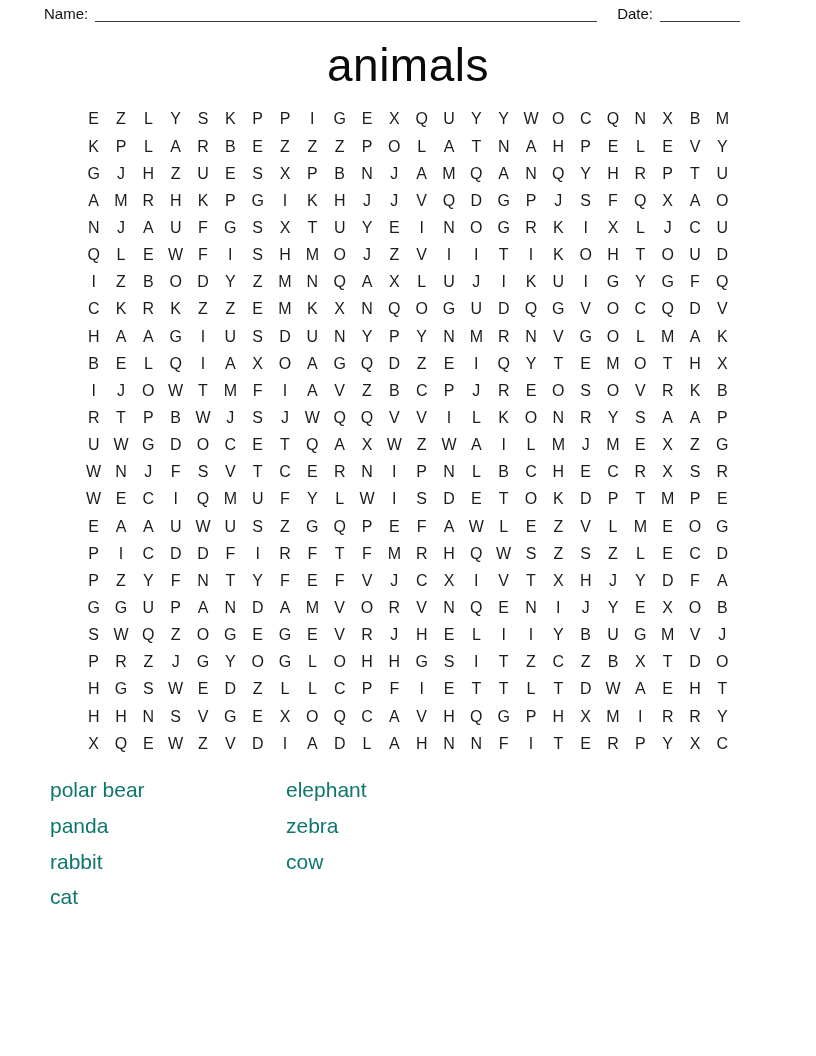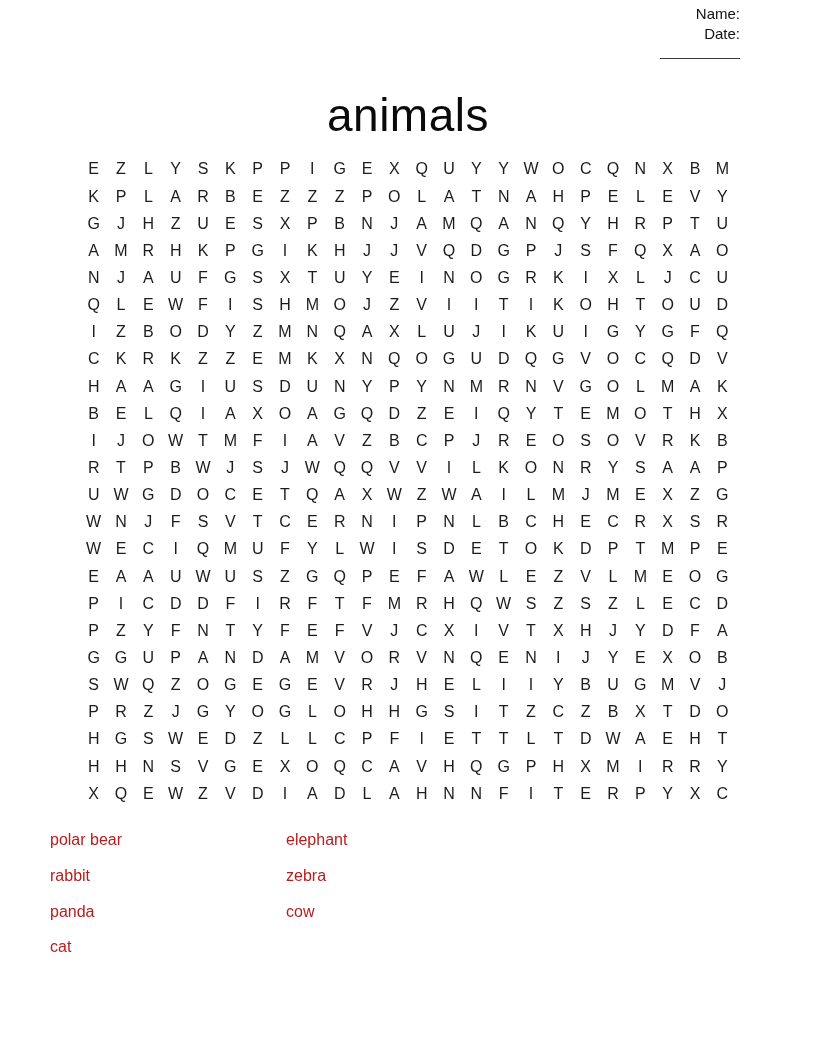--- a/index.html
+++ b/index.html
@@ -12,33 +12,32 @@
     font-family: "Liberation Sans", sans-serif;
     overflow: hidden;
   }
   
   .header {
     display: flex;
     align-items: flex-end;
     padding: 5px 76px 0 44px;
     font-size: 15px;
     color: #111111;
-    flex-direction: column;
   }
   .header .label { line-height: 18px; white-space: nowrap; }
   .line {
     display: inline-block;
     border-bottom: 1.5px solid #3a3a3a;
     height: 15px;
   }
   .name-line { flex: 1; margin: 0 20px 1px 7px; }
   .date-line { width: 80px; margin: 0 0 1px 7px; }
   
   .title {
-    margin: 29px 0 0 0;
+    margin: 16px 0 0 0;
     text-align: center;
     font-size: 46px;
     font-weight: 500;
     letter-spacing: 0.5px;
     color: #0a0a0a;
     line-height: 1.15;
   }
   
   .grid {
     width: 656px;
@@ -58,23 +57,23 @@
   
   .words {
     display: flex;
     margin-top: 15px;
     padding-left: 50px;
   }
   .word-col { display: block; }
   .word-col:nth-child(1) { width: 236px; }
   .word-col:nth-child(2) { width: 239px; }
   .word {
-    font-size: 16px;
+    font-size: 21px;
     line-height: 35.7px;
-    color: #b91c1c;
+    color: #0f766e;
   }
 </style>
 </head>
 <body>
 
 <div class="page">
 
   <div class="header">
     <span class="label">Name:</span>
     <span class="line name-line"></span>
@@ -659,22 +658,22 @@
       <div class="grid-cell">R</div>
       <div class="grid-cell">P</div>
       <div class="grid-cell">Y</div>
       <div class="grid-cell">X</div>
       <div class="grid-cell">C</div>
     </div>
 
   <div class="words">
       <div class="word-col">
         <div class="word">polar bear</div>
+        <div class="word">panda</div>
         <div class="word">rabbit</div>
-        <div class="word">panda</div>
         <div class="word">cat</div>
       </div>
       <div class="word-col">
         <div class="word">elephant</div>
         <div class="word">zebra</div>
         <div class="word">cow</div>
       </div>
     </div>
 
 </div>

